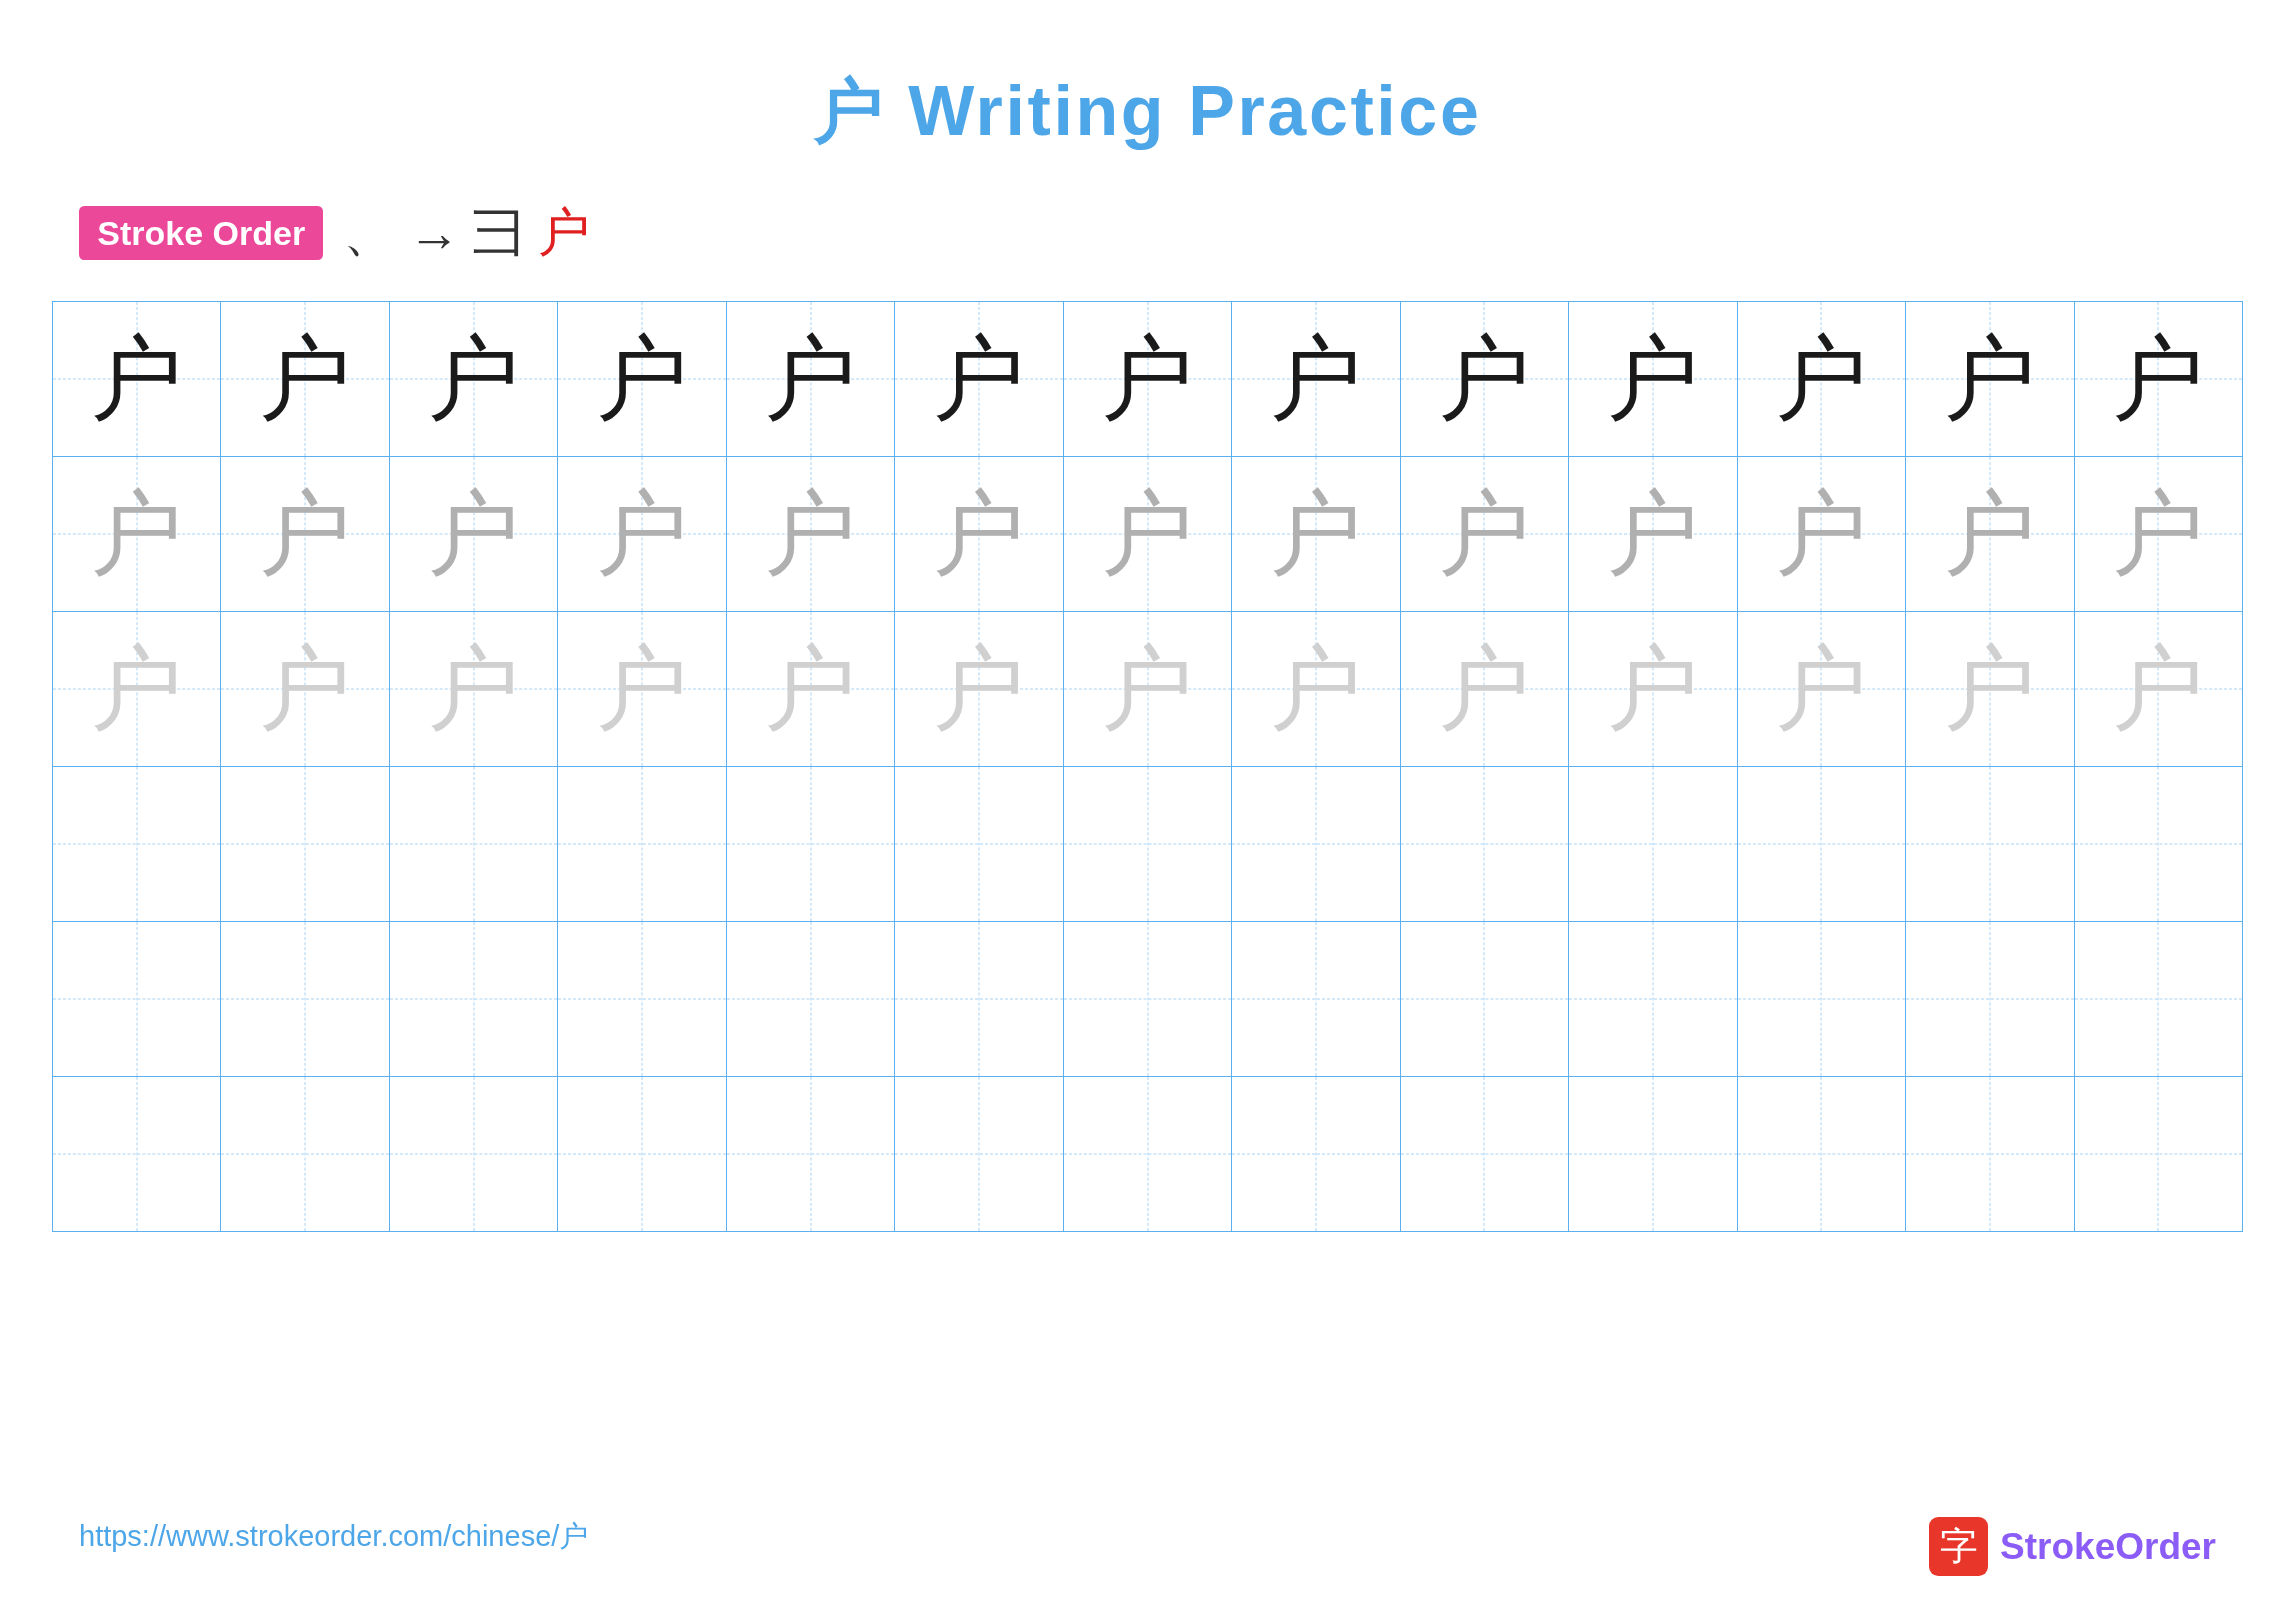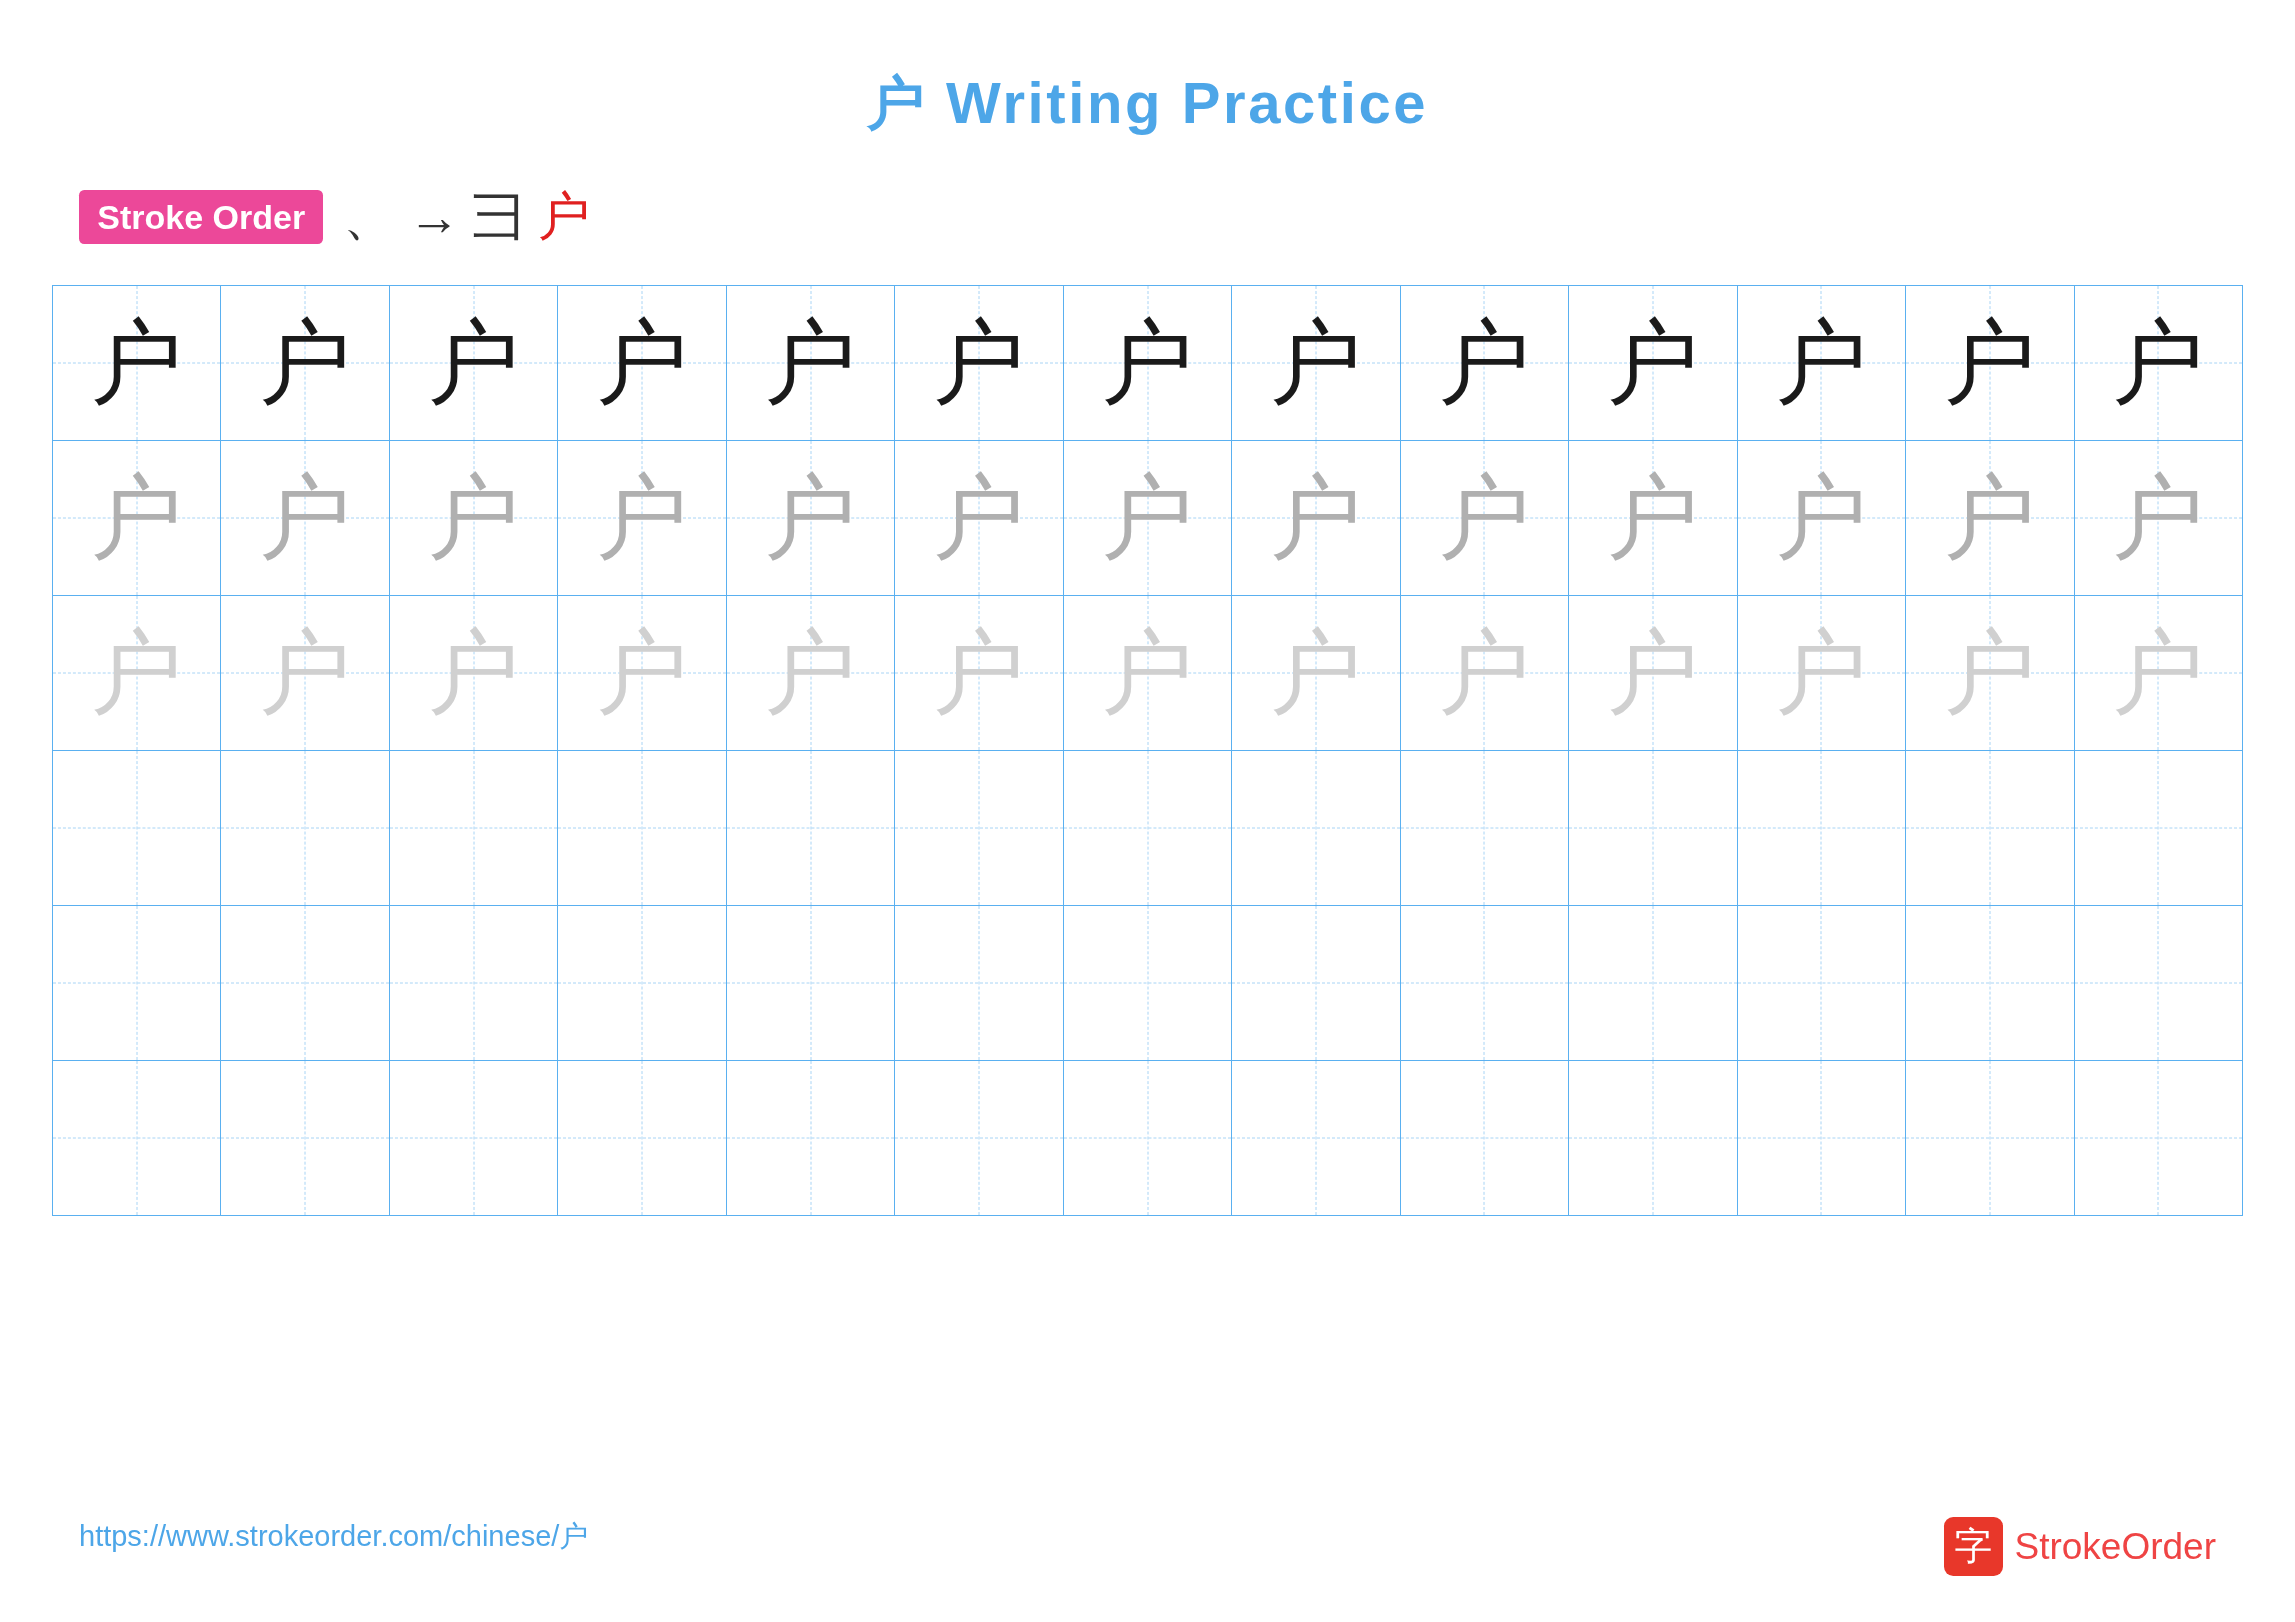--- a/index.html
+++ b/index.html
@@ -11,21 +11,21 @@
       position: relative;
       overflow: hidden;
     }
 
     .page-title {
       text-align: center;
       padding-top: 65px;
       margin-bottom: 39px;
     }
     .page-title h1 {
-      font-size: 58px;
+      font-size: 70px;
       color: #4da6e8;
       font-weight: 600;
       letter-spacing: 2.6px;
     }
 
     .stroke-order-section {
       display: flex;
       align-items: center;
       padding-left: 79px;
       margin-bottom: 33px;
@@ -153,22 +153,22 @@
       display: flex;
       align-items: center;
       justify-content: center;
       color: white;
       font-size: 38px;
       font-family: 'SimSun', serif;
     }
 
     .footer-logo-text {
       font-size: 37px;
-      font-weight: normal;
-      color: #ef4444;
+      font-weight: bold;
+      color: #8b5cf6;
     }
   </style>
 </head>
 <body>
 
 <div class="page-title">
   <h1>户 Writing Practice</h1>
 </div>
 
 <div class="stroke-order-section">

